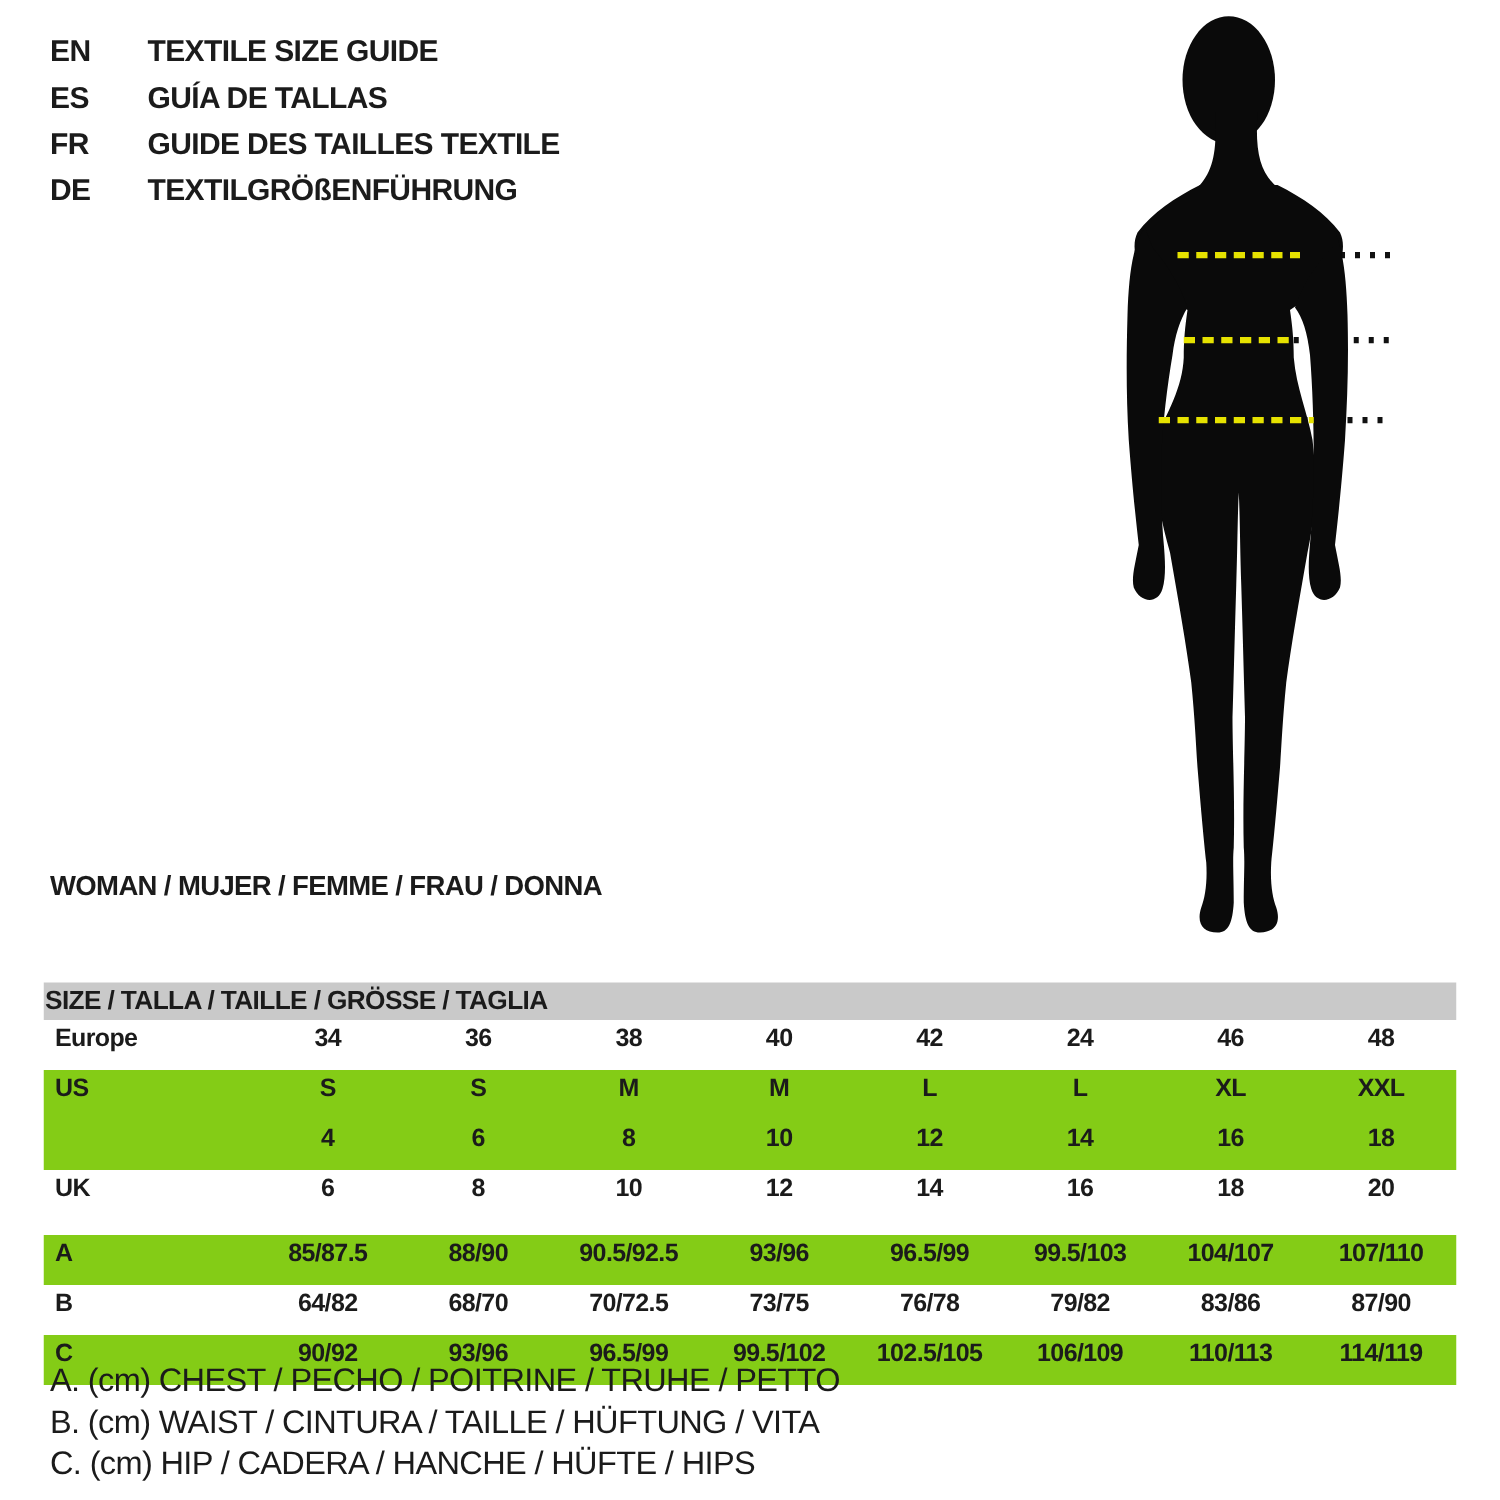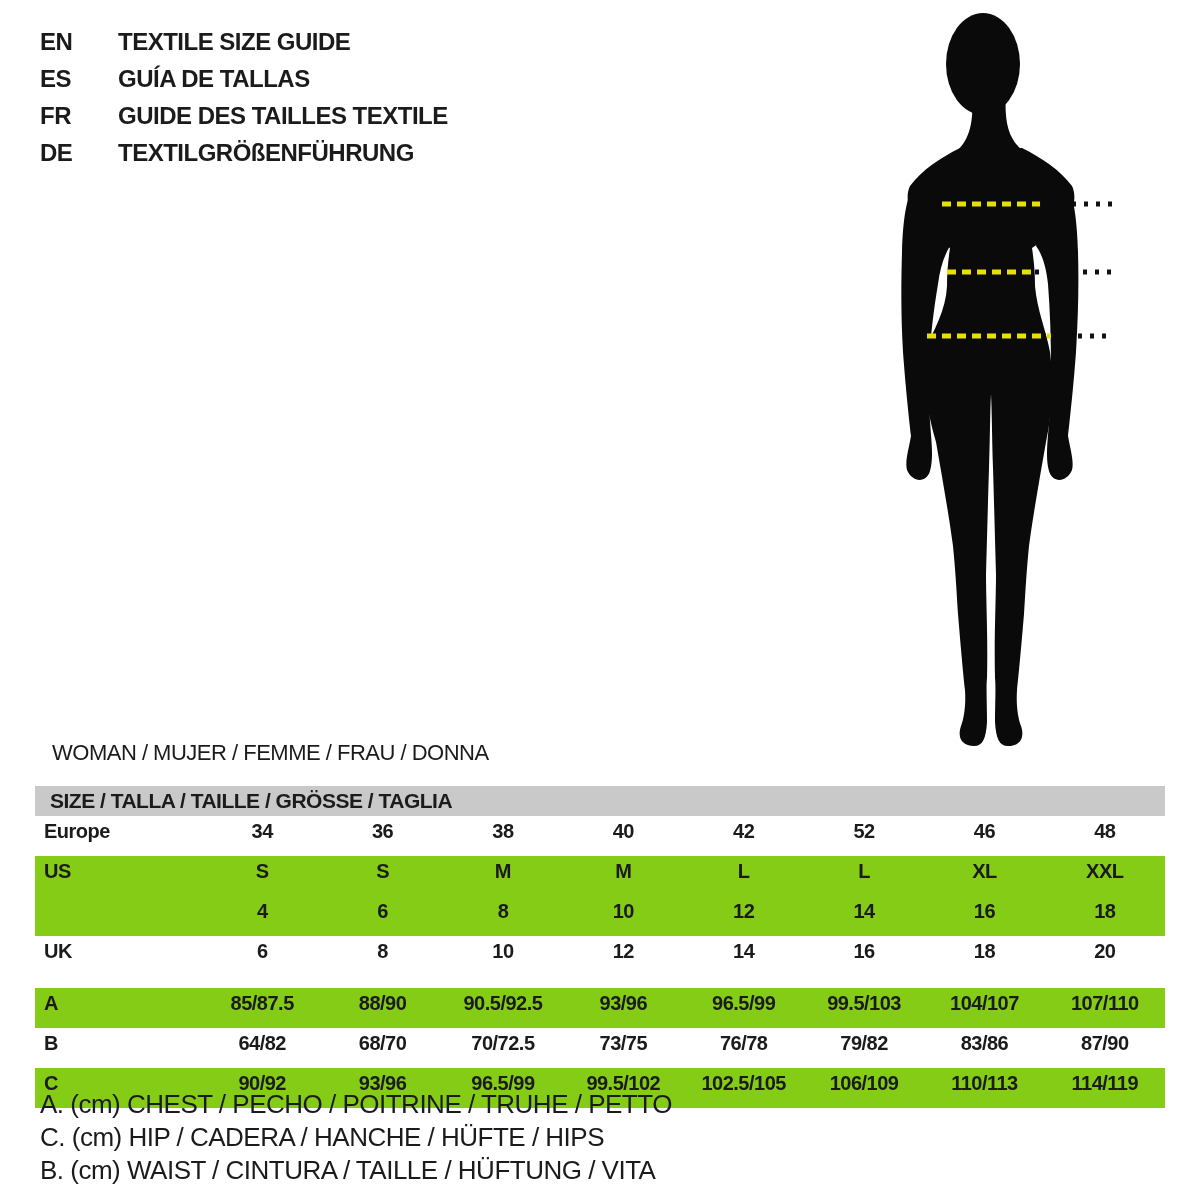--- a/index.html
+++ b/index.html
@@ -11,28 +11,28 @@
   
   .lang-list{position:absolute;left:40px;top:28px;}
   .lang-row{display:flex;height:37px;align-items:flex-start;}
   .lang-code{width:78px;font-size:24px;font-weight:700;letter-spacing:-0.5px;}
   .lang-label{font-size:24px;font-weight:700;letter-spacing:-0.5px;}
   
   .figure-area{position:absolute;left:850px;top:0;width:350px;height:760px;}
   .figure-area svg{position:absolute;left:0;top:0;}
   
   .section-title{
-    position:absolute;left:40px;top:740px;
-    font-size:22px;font-weight:400;letter-spacing:-0.5px;margin-left:12px;
+    position:absolute;left:40px;top:696px;
+    font-size:22px;font-weight:700;letter-spacing:-0.5px;
   }
   
   .size-table{position:absolute;left:35px;top:786px;width:1130px;}
   .t-head{
     height:30px;line-height:30px;background:#c9c9c9;
-    font-size:21px;font-weight:700;padding-left:15px;letter-spacing:-0.5px;
+    font-size:21px;font-weight:700;padding-left:1px;letter-spacing:-0.5px;
   }
   .t-row{display:flex;height:40px;line-height:30px;font-size:20px;font-weight:700;}
   .t-row.shaded{background:#84cc16;justify-content:space-between;}
   .t-row.gap-below{margin-bottom:12px;justify-content:center;}
   .t-label{width:158px;padding-left:9px;letter-spacing:-0.5px;}
   .t-cell{flex:1;text-align:center;letter-spacing:-0.5px;}
   
   .legend{position:absolute;left:40px;top:1088px;}
   .legend-line{height:33px;line-height:33px;font-size:26px;font-weight:400;letter-spacing:-0.5px;}
 </style>
@@ -149,21 +149,21 @@
 <div class="size-table">
   <div class="t-head">SIZE / TALLA / TAILLE / GRÖSSE / TAGLIA</div>
 
   <div class="t-row">
     <span class="t-label">Europe</span>
     <span class="t-cell">34</span>
     <span class="t-cell">36</span>
     <span class="t-cell">38</span>
     <span class="t-cell">40</span>
     <span class="t-cell">42</span>
-    <span class="t-cell">52</span>
+    <span class="t-cell">24</span>
     <span class="t-cell">46</span>
     <span class="t-cell">48</span>
   </div>
 
   <div class="t-row shaded">
     <span class="t-label">US</span>
     <span class="t-cell">S</span>
     <span class="t-cell">S</span>
     <span class="t-cell">M</span>
     <span class="t-cell">M</span>
@@ -229,15 +229,15 @@
     <span class="t-cell">99.5/102</span>
     <span class="t-cell">102.5/105</span>
     <span class="t-cell">106/109</span>
     <span class="t-cell">110/113</span>
     <span class="t-cell">114/119</span>
   </div>
 </div>
 
 <div class="legend">
   <div class="legend-line">A. (cm) CHEST / PECHO / POITRINE / TRUHE / PETTO</div>
+  <div class="legend-line">B. (cm) WAIST / CINTURA / TAILLE / HÜFTUNG / VITA</div>
   <div class="legend-line">C. (cm) HIP / CADERA / HANCHE / HÜFTE / HIPS</div>
-  <div class="legend-line">B. (cm) WAIST / CINTURA / TAILLE / HÜFTUNG / VITA</div>
 </div>
 
 </body></html>

